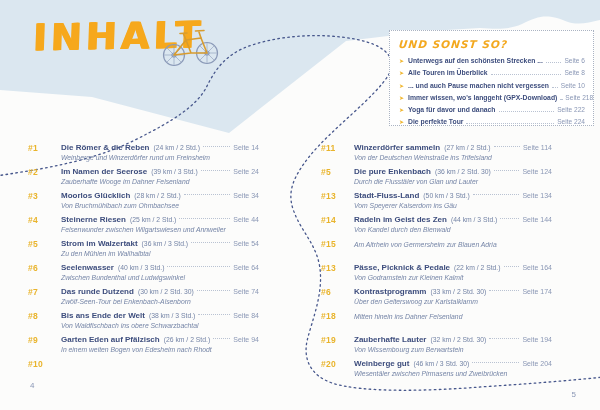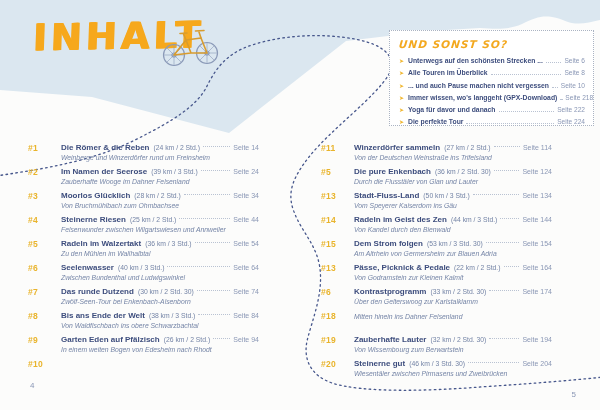--- a/index.html
+++ b/index.html
@@ -178,21 +178,21 @@
             <span class="page">Seite 44</span>
           </div>
           <div class="subtitle">Felsenwunder zwischen Wilgartswiesen und Annweiler</div>
         </div>
       </div>
 
       <div class="entry">
         <span class="num">#5</span>
         <div class="entry-body">
           <div class="line1">
-            <span class="title">Radeln im Walzertakt</span>
+            <span class="title">Strom im Walzertakt</span>
             <span class="info">(36 km / 3 Std.)</span>
             <span class="leader"></span>
             <span class="page">Seite 54</span>
           </div>
           <div class="subtitle">Zu den Mühlen im Wallhalbtal</div>
         </div>
       </div>
 
       <div class="entry">
         <span class="num">#6</span>
@@ -301,26 +301,20 @@
             <span class="leader"></span>
             <span class="page">Seite 144</span>
           </div>
           <div class="subtitle">Von Kandel durch den Bienwald</div>
         </div>
       </div>
 
       <div class="entry">
         <span class="num">#15</span>
         <div class="entry-body">
-          <div class="line1">
-            <span class="title">Dem Strom folgen</span>
-            <span class="info">(53 km / 3 Std. 30)</span>
-            <span class="leader"></span>
-            <span class="page">Seite 154</span>
-          </div>
           <div class="subtitle">Am Altrhein von Germersheim zur Blauen Adria</div>
         </div>
       </div>
 
       <div class="entry">
         <span class="num">#13</span>
         <div class="entry-body">
           <div class="line1">
             <span class="title">Pässe, Picknick &amp; Pedale</span>
             <span class="info">(22 km / 2 Std.)</span>
@@ -361,21 +355,21 @@
             <span class="page">Seite 194</span>
           </div>
           <div class="subtitle">Von Wissembourg zum Berwartstein</div>
         </div>
       </div>
 
       <div class="entry">
         <span class="num">#20</span>
         <div class="entry-body">
           <div class="line1">
-            <span class="title">Steinerne gut</span>
+            <span class="title">Weinberge gut</span>
             <span class="info">(46 km / 3 Std. 30)</span>
             <span class="leader"></span>
             <span class="page">Seite 204</span>
           </div>
           <div class="subtitle">Wiesentäler zwischen Pirmasens und Zweibrücken</div>
         </div>
       </div>
     </div>
 
   <div class="pagenum pagenum-left">4</div>

